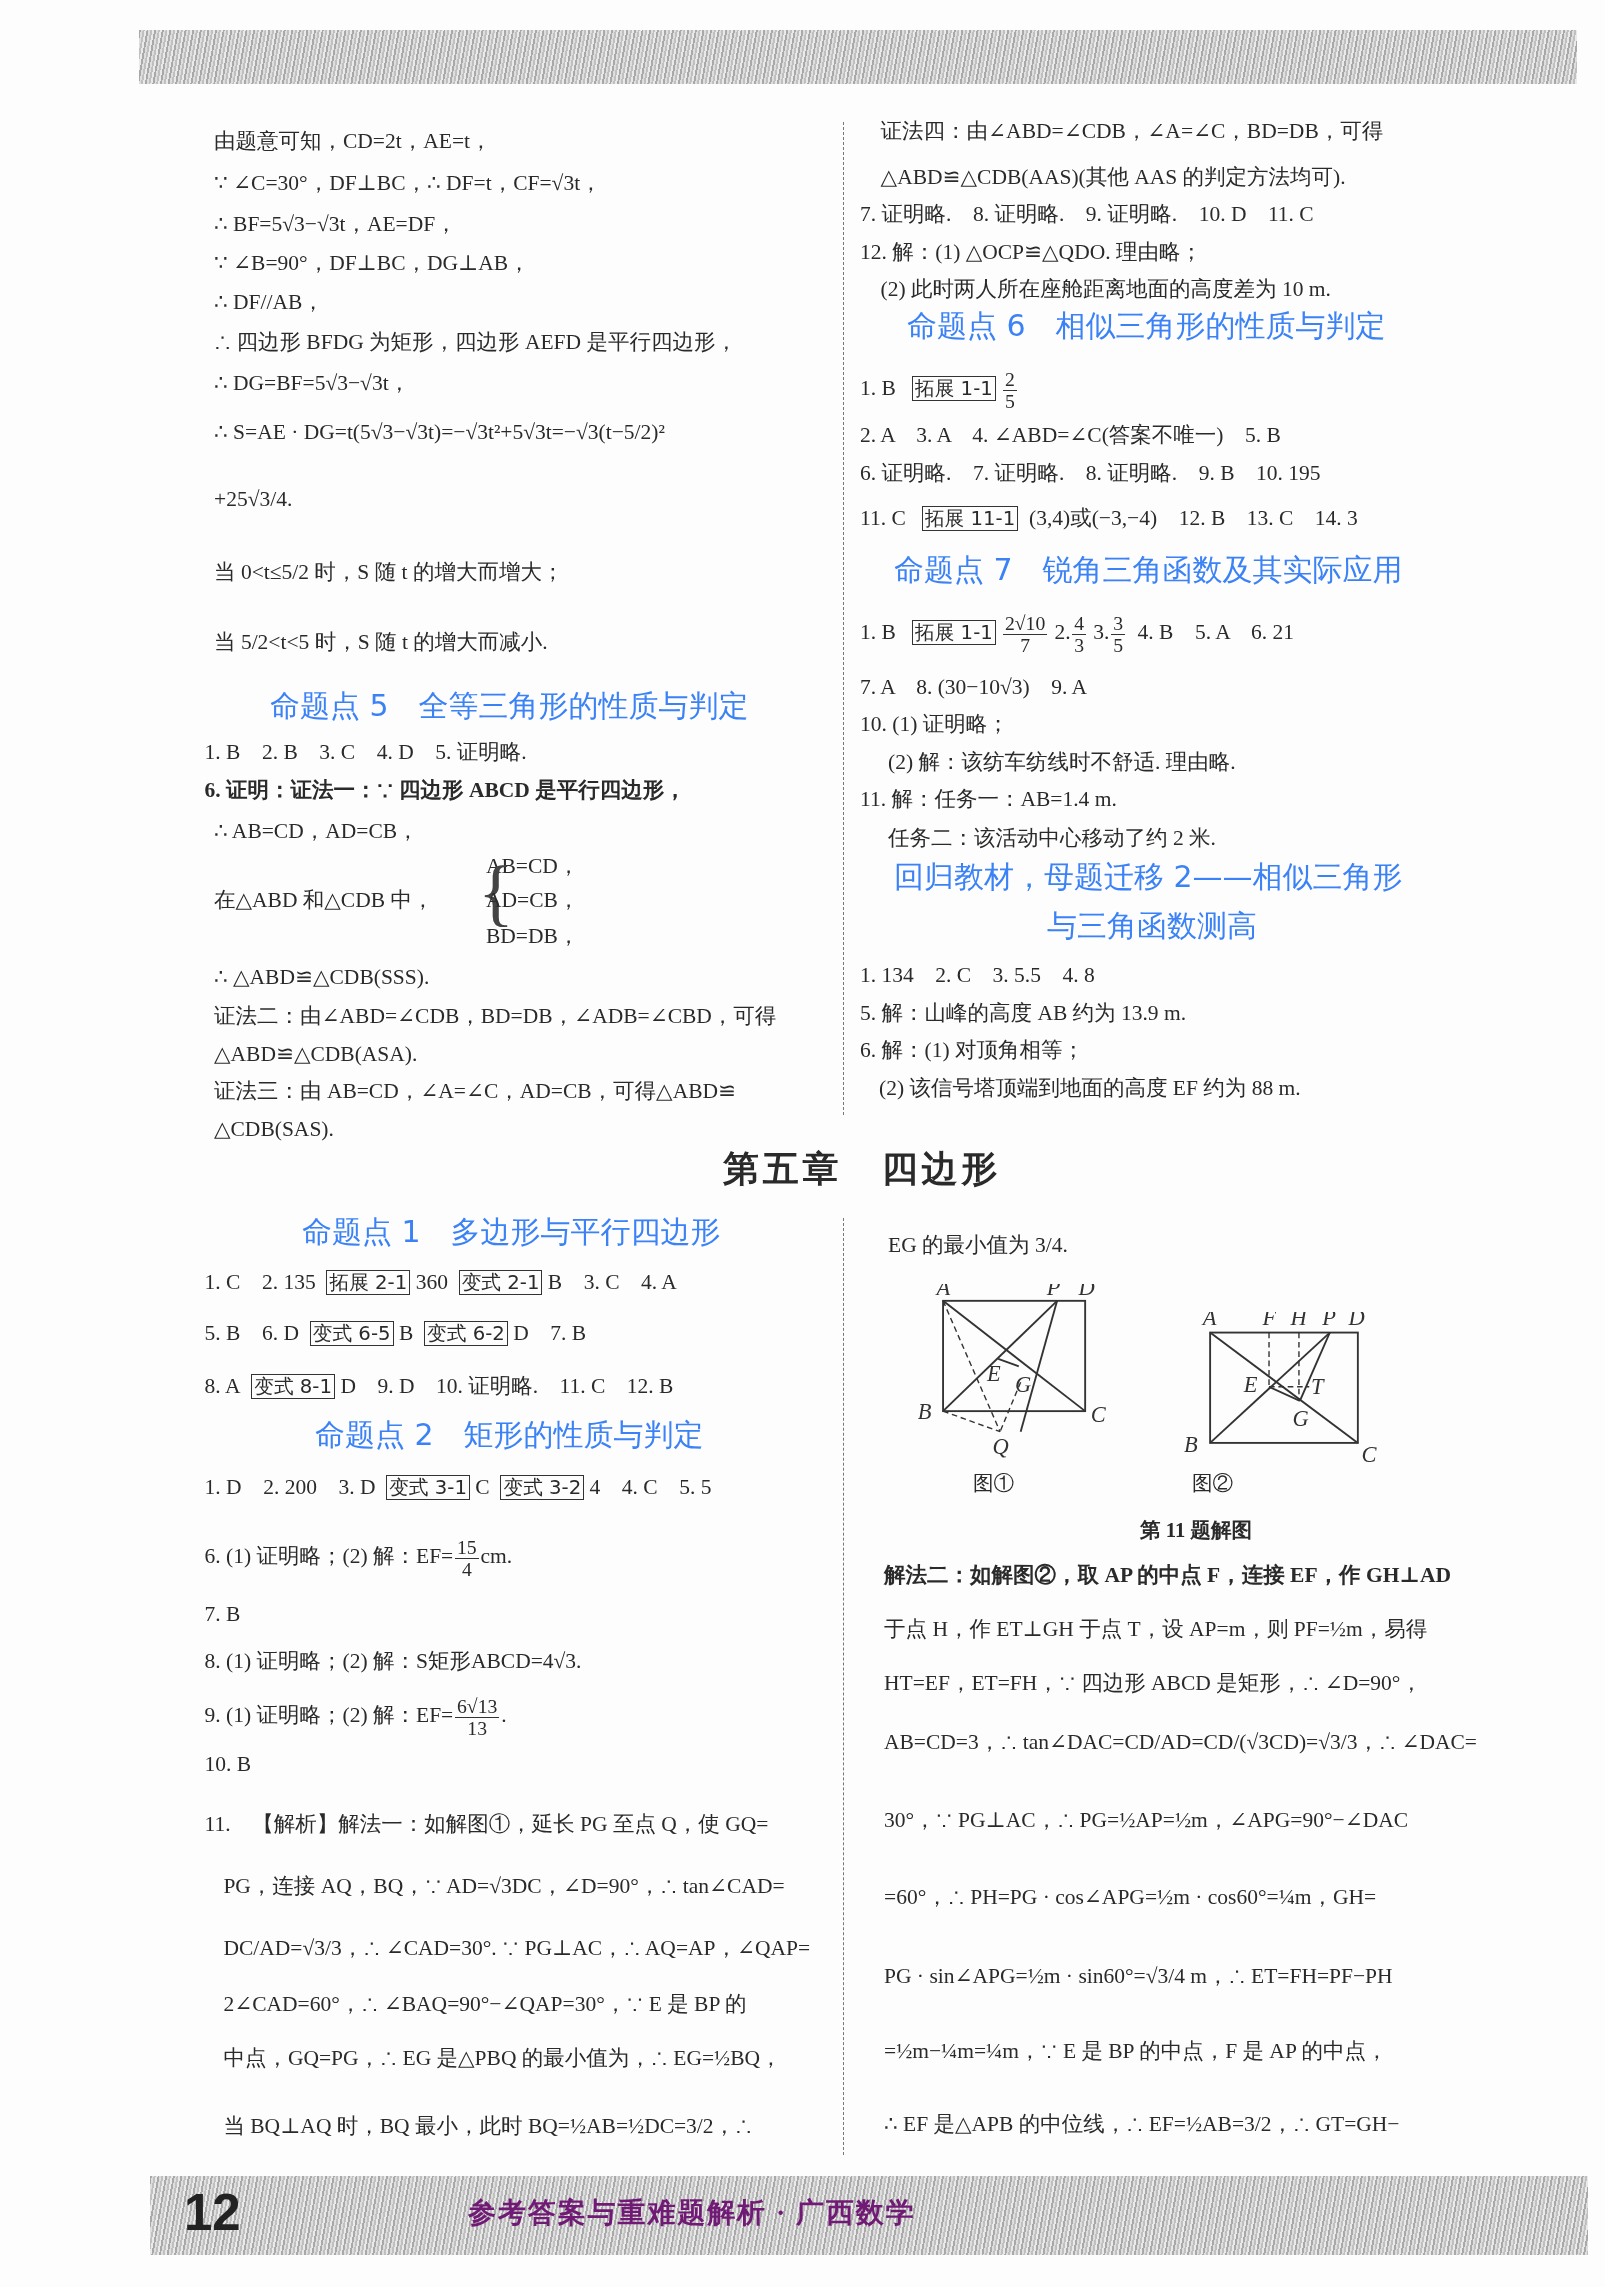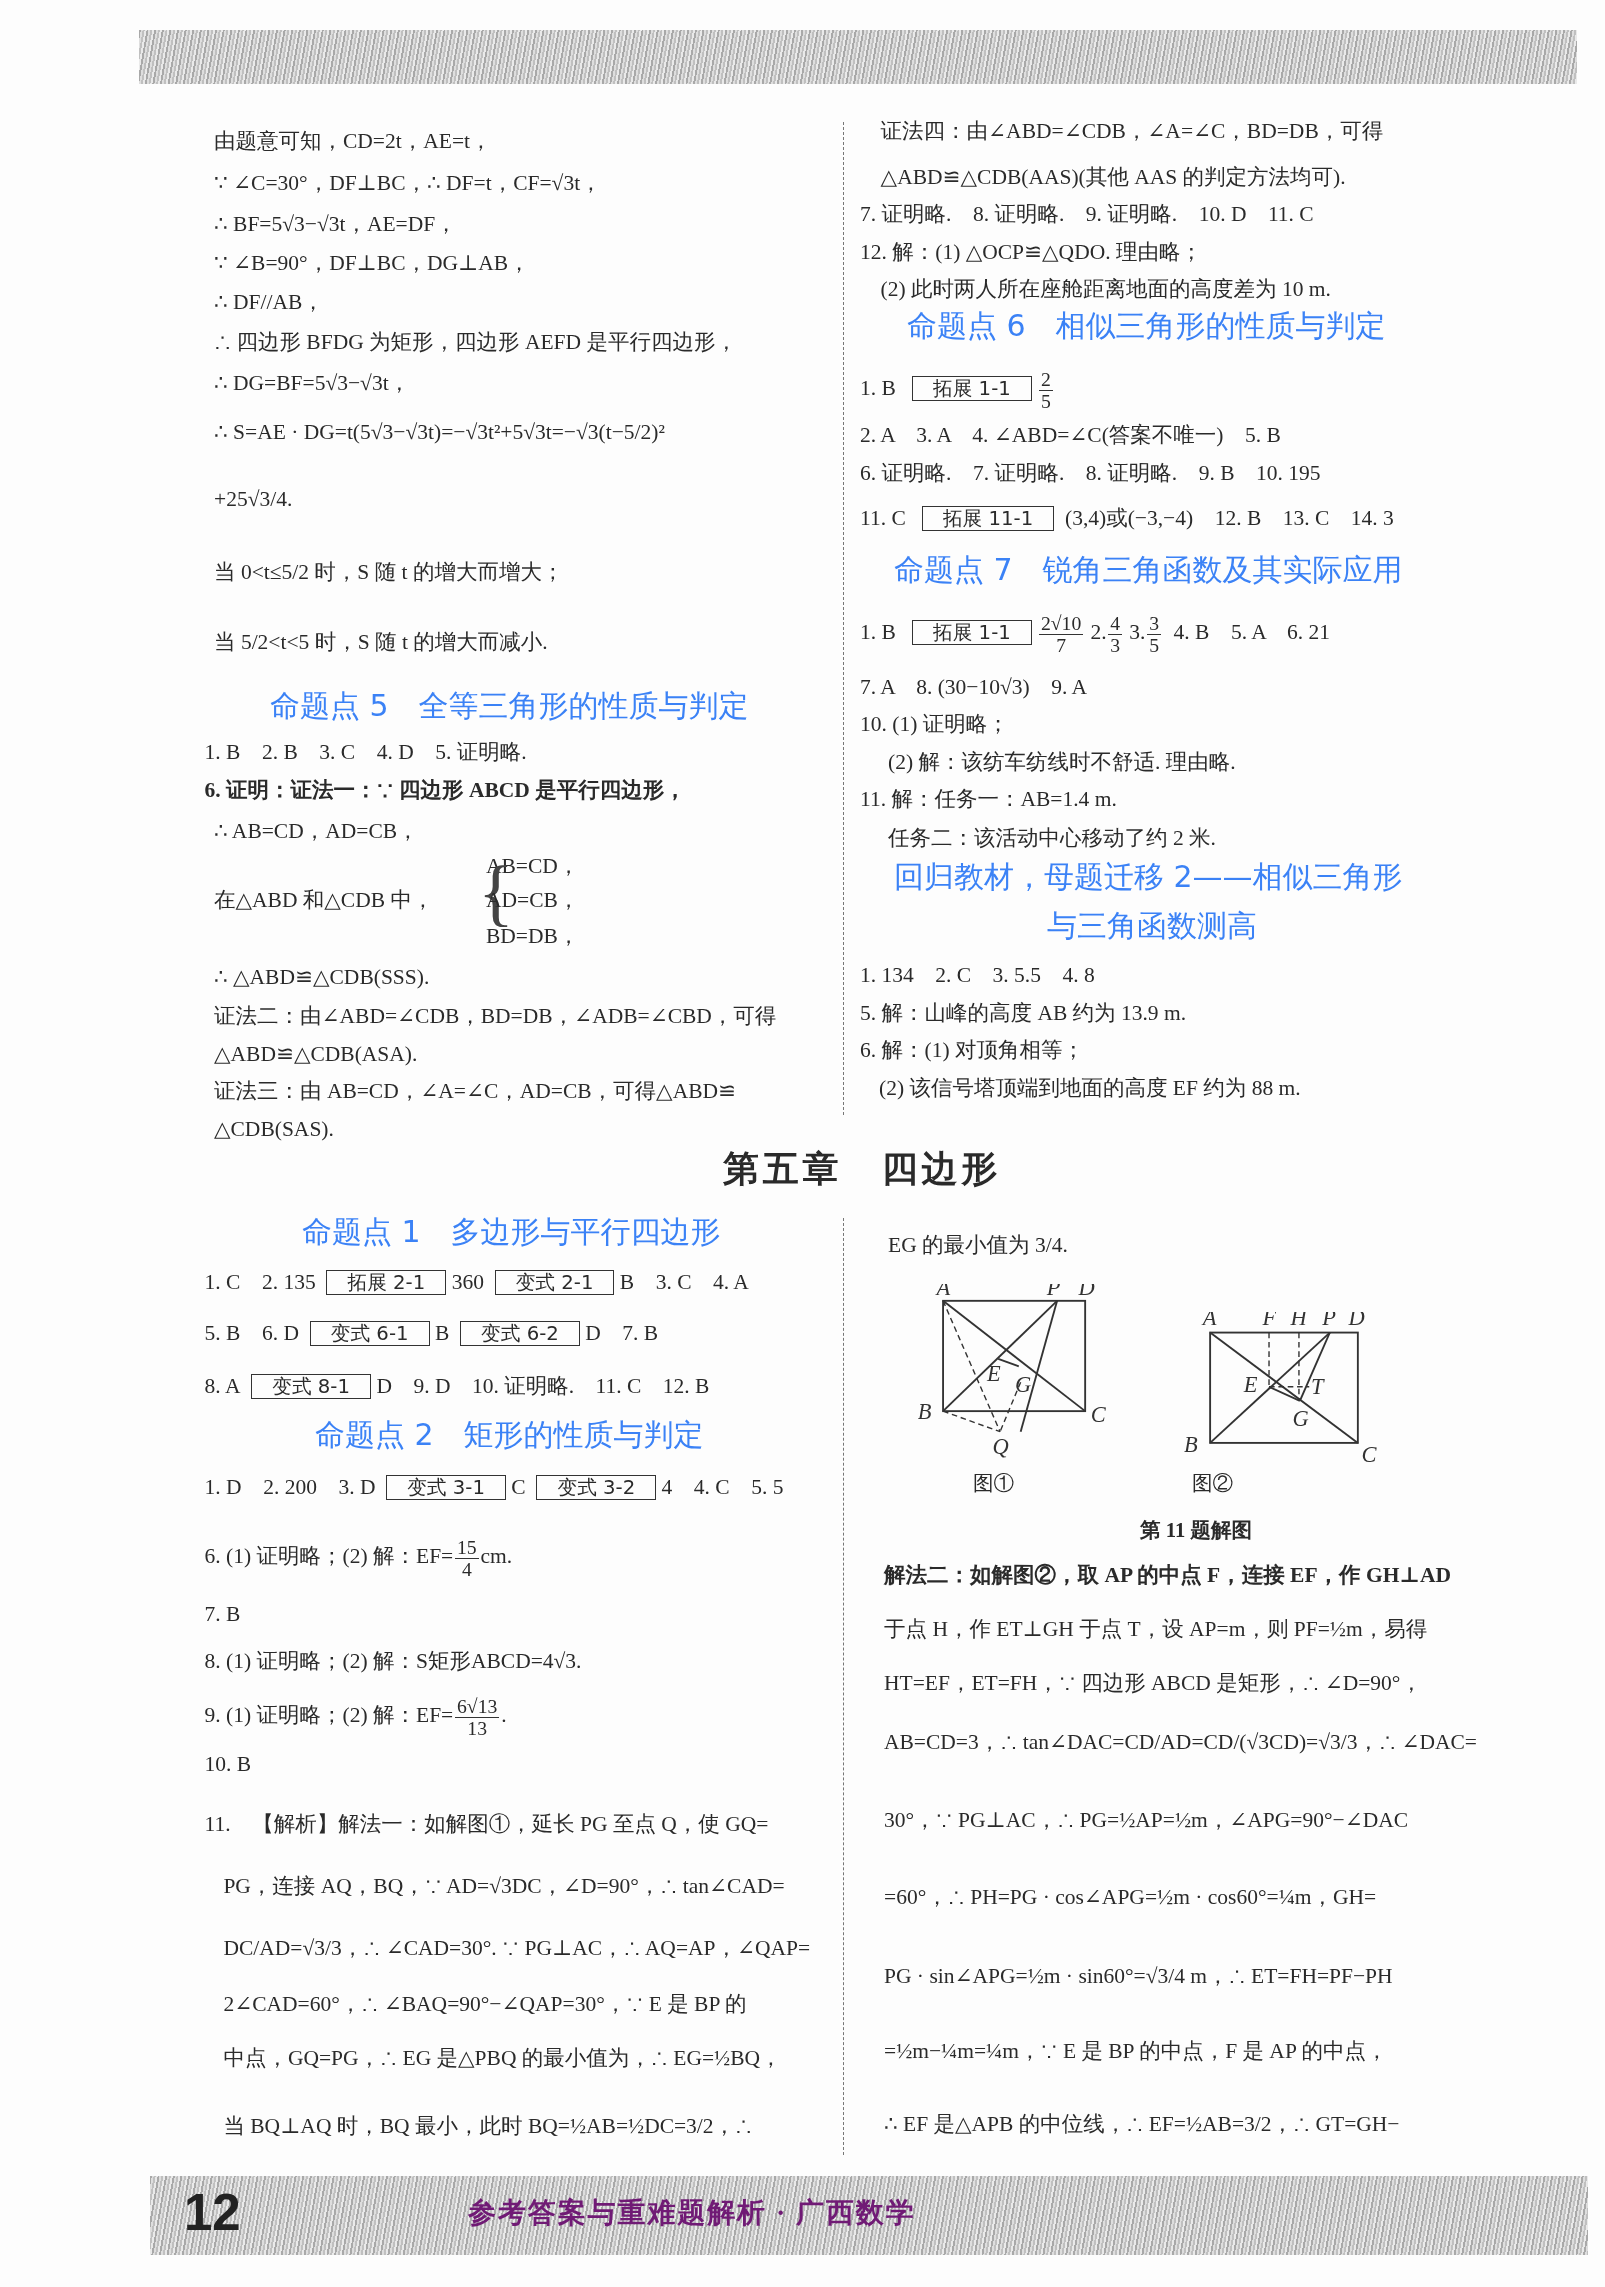--- a/index.html
+++ b/index.html
@@ -14,21 +14,21 @@
           font-weight:bold;font-size:51px;color:#222;}
   .footer-title{position:absolute;left:468px;top:2194px;font-size:28px;color:#701a75;font-weight:bold;letter-spacing:1.9px;}
   .divider{position:absolute;border-left:1.9px dashed #777;width:0;}
   .col{position:absolute;font-size:21.5px;line-height:1.15;}
   .col.left{left:214px;width:618px;}
   .col.right{left:860px;width:637px;}
   .ln{position:absolute;white-space:nowrap;}
   .h{font-family:"DejaVu Sans","Liberation Sans",sans-serif;font-size:30px;color:#3b82f6;white-space:nowrap;position:absolute;}
   .chap{position:absolute;left:723px;top:1145px;font-size:36px;font-weight:bold;letter-spacing:3.7px;white-space:nowrap;}
   .b{font-weight:bold;}
-  .box{border:1.9px solid #333;padding:0 20px;font-family:"DejaVu Sans","Liberation Sans",sans-serif;font-size:19.7px;margin-top:32px;}
+  .box{border:1.9px solid #333;padding:0 2px;font-family:"DejaVu Sans","Liberation Sans",sans-serif;font-size:19.7px;margin-top:32px;}
   .frac{display:inline-flex;flex-direction:column;align-items:center;vertical-align:middle;font-size:19.7px;line-height:1.05;margin:0 1.9px;}
   .frac .nu{border-bottom:1.4px solid #333;padding:0 1.9px;}
   svg text{font-family:"Liberation Serif",serif;font-style:italic;font-size:24px;fill:#333;}
   .cap{position:absolute;font-size:20.6px;white-space:nowrap;}
 </style>
 </head>
 <body>
 
 <div class="band top"></div>
 <div class="divider" style="left:843px;top:122px;height:993px;"></div>
@@ -127,21 +127,21 @@
 <div class="col left">
   <div class="ln" style="left:-9.4px;top:1270px">
     <span>1. C　2. 135</span>&nbsp;
     <span class="box">拓展 2-1</span>
     <span>360</span>&nbsp;
     <span class="box">变式 2-1</span>
     <span>B　3. C　4. A</span>
   </div>
   <div class="ln" style="left:-9.4px;top:1321px">
     <span>5. B　6. D</span>&nbsp;
-    <span class="box">变式 6-1</span>
+    <span class="box">变式 6-5</span>
     <span>B</span>&nbsp;
     <span class="box">变式 6-2</span>
     <span>D　7. B</span>
   </div>
   <div class="ln" style="left:-9.4px;top:1374px">
     <span>8. A</span>&nbsp;
     <span class="box">变式 8-1</span>
     <span>D　9. D　10. 证明略.　11. C　12. B</span>
   </div>
 </div>

